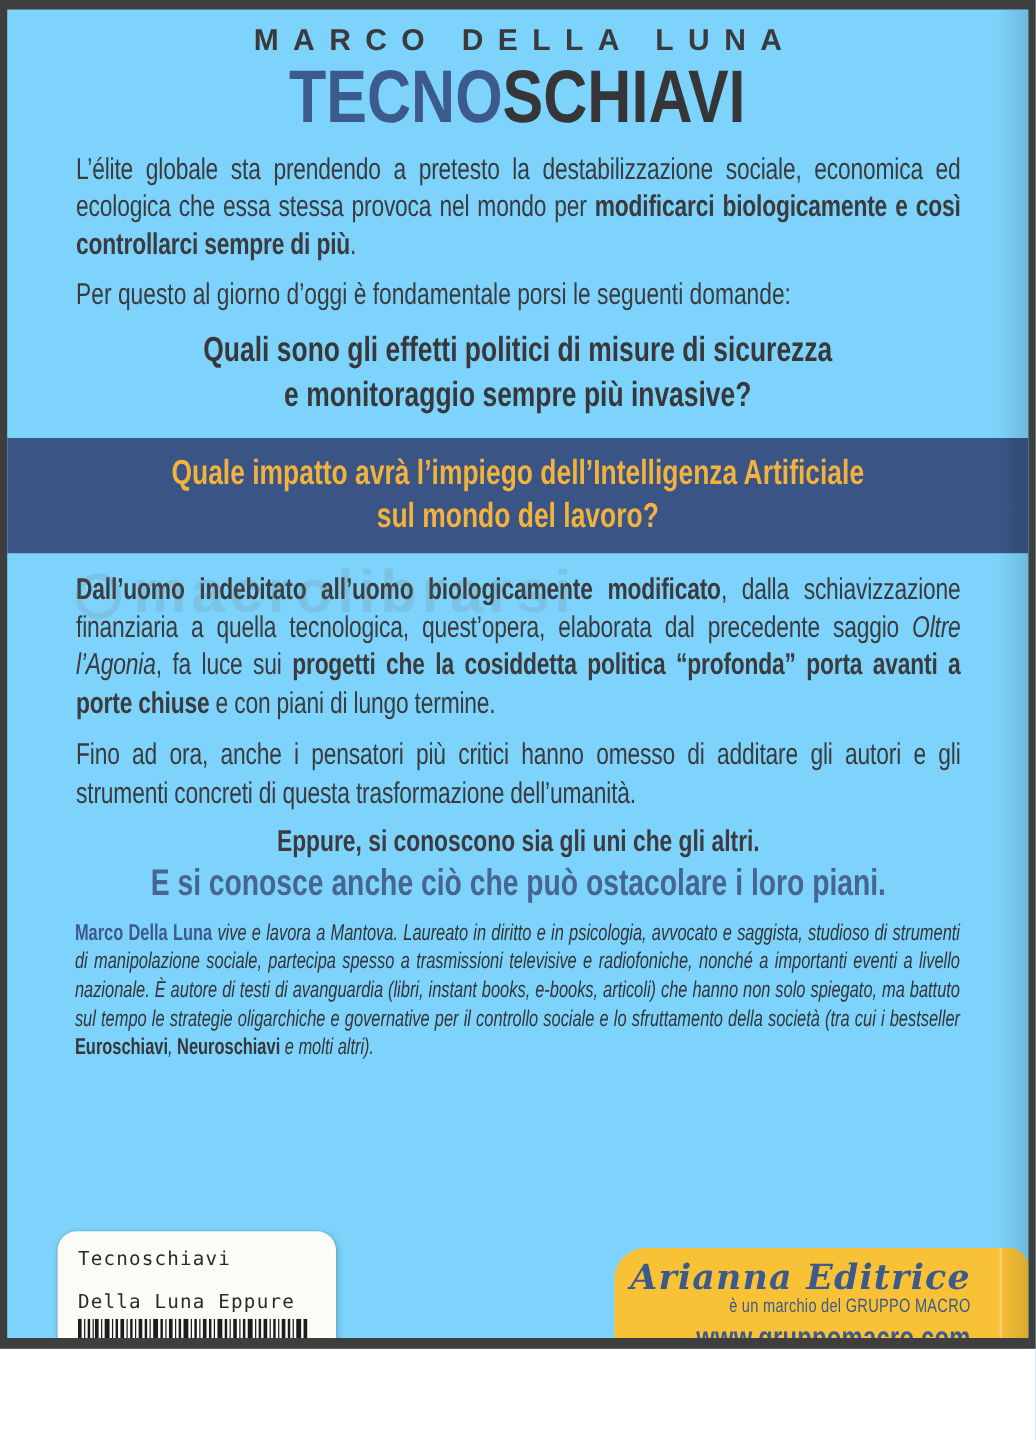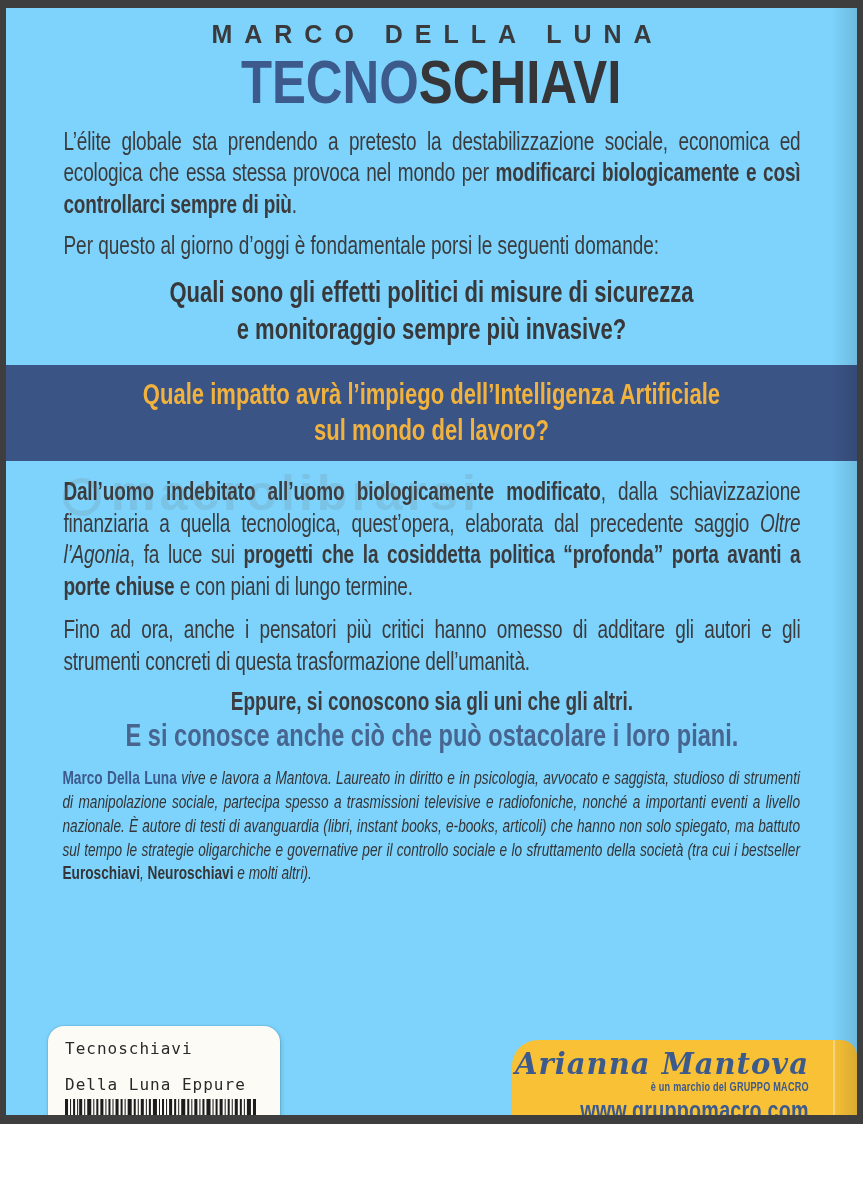--- a/index.html
+++ b/index.html
@@ -58,21 +58,21 @@
   .st-author{margin-top:17px;}
   .barcode{display:block;margin-top:5px;width:192px;height:46px;}
   .st-isbn{font-size:22px;font-weight:700;letter-spacing:1px;line-height:1.0;margin-top:0px;}
   .st-price{font-size:22px;font-weight:700;letter-spacing:1px;margin-left:44px;line-height:1.05;}
 
   .pubbox{position:absolute;left:506px;top:1032px;right:0;height:122px;z-index:5;
     background:var(--c-pub_yellow);border-radius:26px 16px 16px 26px;
     padding:10px 48px 0 0;text-align:right;color:var(--c-blue);}
   .pubbox::after{content:'';position:absolute;top:0;bottom:0;right:22px;width:2px;background:rgba(255,255,255,0.35);}
   .pub-name{font-family:"DejaVu Serif",serif;font-style:italic;font-weight:700;font-size:29px;line-height:1.0;letter-spacing:1px;}
-  .pub-tag{font-size:12px;font-weight:700;letter-spacing:0.3px;margin-top:1px;}
+  .pub-tag{font-size:16px;font-weight:400;letter-spacing:0.3px;margin-top:1px;}
   .pub-url{font-size:26px;font-weight:700;line-height:1.12;letter-spacing:0.3px;margin-top:2px;}
   .pub-url:first-of-type{margin-top:4px;}
 </style>
 </head>
 <body>
 
 <div class="page">
 
   <header>
     <div class="author-line">MARCO DELLA LUNA</div>
@@ -169,21 +169,21 @@
           <rect x="177" width="1" height="46"></rect>
         <rect x="180" width="4" height="46"></rect>
           <rect x="186" width="3" height="46"></rect>
       </g>
     </svg>
     <div class="st-isbn">7375675376740</div>
     <div class="st-price">EURO 18,60</div>
   </div>
 
   <div class="pubbox">
-    <div class="pub-name">Arianna Mantova</div>
+    <div class="pub-name">Arianna Editrice</div>
     <div class="pub-tag">
         <span class="cx-r">è un marchio del GRUPPO MACRO</span>
       </div>
     <div class="pub-url">
         <span class="cx-r">www.gruppomacro.com</span>
       </div>
     <div class="pub-url">
         <span class="cx-r">www.ariannaeditrice.it</span>
       </div>
   </div>

